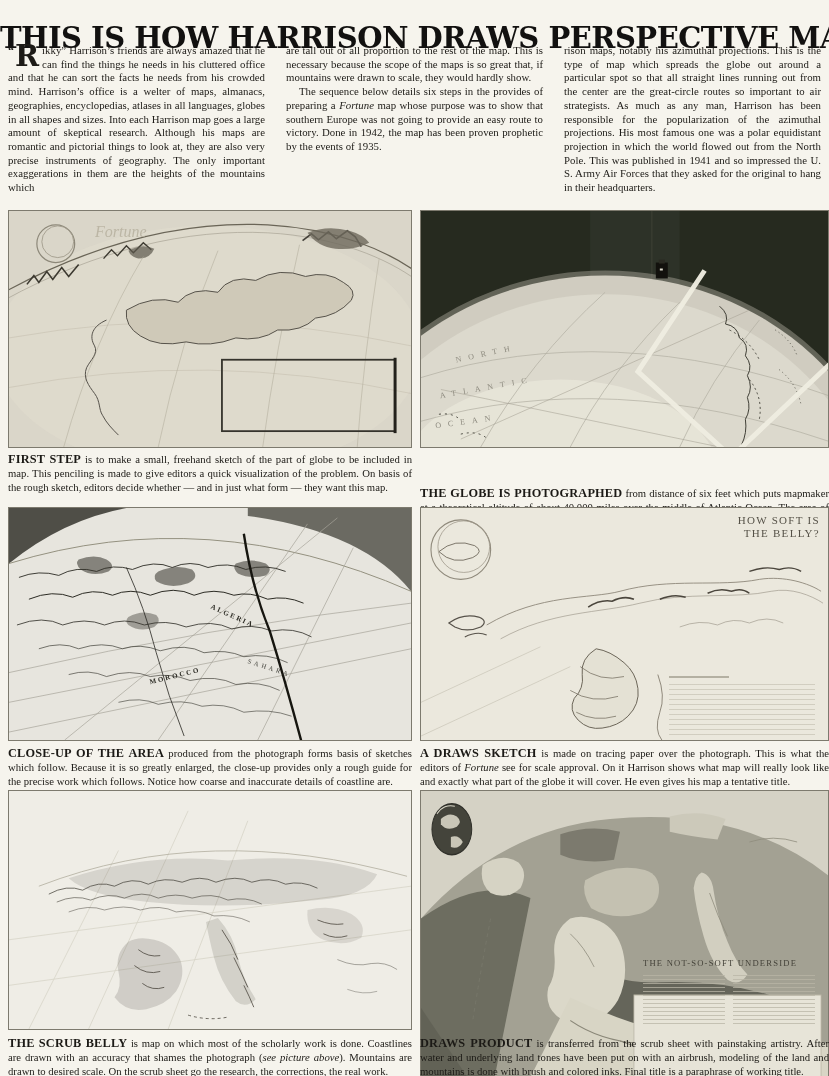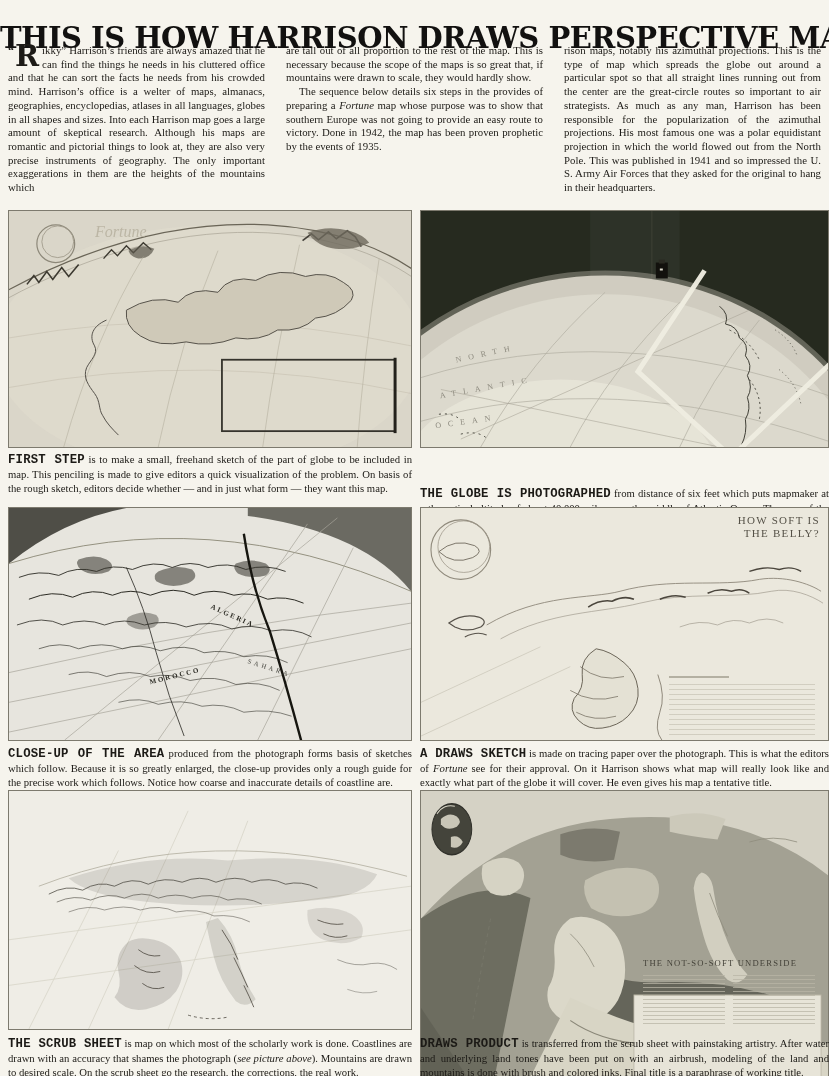--- a/index.html
+++ b/index.html
@@ -17,21 +17,21 @@
   .oq{float:left;font-size:12px;line-height:13px;margin:1px 1px 0 0;font-weight:bold;}
   .dropcap{float:left;font-family:"DejaVu Serif",serif;font-weight:bold;font-size:29px;
            line-height:23px;margin:1px 3px 0 0;}
   i{font-style:italic;}
   
   .fig{position:absolute;border:1px solid #7d7a6e;box-sizing:border-box;overflow:hidden;background:#ddd9cc;}
   .fig svg{display:block;width:100%;height:100%;}
   .overlay{position:absolute;pointer-events:none;}
   
   .caption{position:absolute;font-size:10.7px;line-height:14px;text-align:justify;margin:0;}
-  .caption .lead{font-family:Liberation Mono, monospace;font-weight:bold;font-size:12.3px;letter-spacing:0.2px;}
+  .caption .lead{font-family:Liberation Serif, serif;font-weight:bold;font-size:12.3px;letter-spacing:0.2px;}
   
   .wm{font-style:italic;font-size:16px;color:#b7b19f;opacity:.85;}
   .oceanlab{font-size:8px;letter-spacing:7px;color:#8f8c80;white-space:nowrap;}
   .maplab{font-size:7px;letter-spacing:2px;color:#2c2b24;white-space:nowrap;font-weight:bold;}
   .sketchtitle{font-size:11px;letter-spacing:1.3px;color:#555147;text-align:right;line-height:13px;white-space:pre-line;}
   .paneltitle{font-size:8.6px;letter-spacing:1.2px;color:#45433a;white-space:nowrap;}
   .fakelines{background:repeating-linear-gradient(#b9b5a6 0 1px,transparent 1px 4px);opacity:.75;}
   .fakelines2{background:repeating-linear-gradient(#cdc9bb 0 1px,transparent 1px 5px);opacity:.85;}
 </style>
 </head>
@@ -168,21 +168,21 @@
       <path d="M260,120 q20,-8 38,-2 q16,-8 32,-2 q18,-8 34,0" stroke="#9a9486" stroke-width="0.8" fill="none" opacity="0.8"></path>
     </svg>
     <div class="overlay sketchtitle" style="right:8px;top:6px;">HOW SOFT IS
 THE BELLY?</div>
     <div class="overlay" style="left:248px;top:168px;width:60px;height:2px;background:#b4b0a2;"></div>
     <div class="overlay fakelines2" style="left:248px;top:176px;width:146px;height:54px;"></div>
   </div>
 
   <p class="caption" style="left:8px;top:746px;width:404px;"><b class="lead">CLOSE-UP OF THE AREA</b><span><span> produced from the photograph forms basis of sketches which follow. Because it is so greatly enlarged, the close-up provides only a rough guide for the precise work which follows. Notice how coarse and inaccurate details of coastline are.</span></span></p>
 
-  <p class="caption" style="left:420px;top:746px;width:409px;"><b class="lead">A DRAWS SKETCH</b><span><span> is made on tracing paper over the photograph. This is what the editors of </span><i>Fortune</i><span> see for their approval. On it Harrison shows what map will really look like and exactly what part of the globe it will cover. He even gives his map a tentative title.</span></span></p>
+  <p class="caption" style="left:420px;top:746px;width:409px;"><b class="lead">A DRAWS SKETCH</b><span><span> is made on tracing paper over the photograph. This is what the editors of </span><i>Fortune</i><span> see for scale approval. On it Harrison shows what map will really look like and exactly what part of the globe it will cover. He even gives his map a tentative title.</span></span></p>
 
   <div class="fig" style="left:8px;top:790px;width:404px;height:240px;background:#efede6;">
     <svg viewBox="0 0 404 240" preserveAspectRatio="none">
       <path d="M0,150 L404,96" stroke="#d7d4c8" stroke-width="0.8"></path>
       <path d="M0,196 L404,140" stroke="#d7d4c8" stroke-width="0.8"></path>
       <path d="M80,240 L180,20" stroke="#d7d4c8" stroke-width="0.8"></path>
       <path d="M160,240 L240,30" stroke="#d7d4c8" stroke-width="0.8"></path>
       <path d="M20,240 L110,60" stroke="#d7d4c8" stroke-width="0.8"></path>
       <path d="M30,96 Q 200,30 400,86" stroke="#b1ad9e" stroke-width="0.8" fill="none"></path>
       <path d="M60,88 q80,-26 160,-18 q90,-8 150,14 q-10,22 -60,26 q-90,10 -170,2 q-60,-6 -80,-24 z" fill="#55524a" opacity="0.16"></path>
@@ -230,17 +230,17 @@
       <path d="M20,22 q8,-6 16,-2 q6,4 0,8 q-10,4 -16,-2 z" fill="#c9c6b7"></path>
       <path d="M30,36 q8,-2 12,4 q-4,6 -12,4 z" fill="#c9c6b7"></path>
       <path d="M16,18 A 18,18 0 0 1 34,12" stroke="#d8d5c6" stroke-width="0.8" fill="none"></path>
       <rect x="214" y="160" width="188" height="80" fill="#e7e4d8" stroke="#bab6a6" stroke-width="0.8"></rect>
     </svg>
     <div class="overlay paneltitle" style="left:222px;top:167px;">THE NOT-SO-SOFT UNDERSIDE</div>
     <div class="overlay fakelines" style="left:222px;top:184px;width:82px;height:50px;"></div>
     <div class="overlay fakelines" style="left:312px;top:184px;width:82px;height:50px;"></div>
   </div>
 
-  <p class="caption" style="left:8px;top:1036px;width:404px;"><b class="lead">THE SCRUB SHEET</b><span><span> is map on which most of the scholarly work is done. Coastlines are drawn with an accuracy that shames the photograph (</span><i>see picture above</i><span>). Mountains are drawn to desired scale. On the scrub sheet go the research, the corrections, the real work.</span></span></p>
+  <p class="caption" style="left:8px;top:1036px;width:404px;"><b class="lead">THE SCRUB BELLY</b><span><span> is map on which most of the scholarly work is done. Coastlines are drawn with an accuracy that shames the photograph (</span><i>see picture above</i><span>). Mountains are drawn to desired scale. On the scrub sheet go the research, the corrections, the real work.</span></span></p>
 
   <p class="caption" style="left:420px;top:1036px;width:409px;"><b class="lead">DRAWS PRODUCT</b><span><span> is transferred from the scrub sheet with painstaking artistry. After water and underlying land tones have been put on with an airbrush, modeling of the land and mountains is done with brush and colored inks. Final title is a paraphrase of working title.</span></span></p>
 
 </div>
 
 </body></html>

